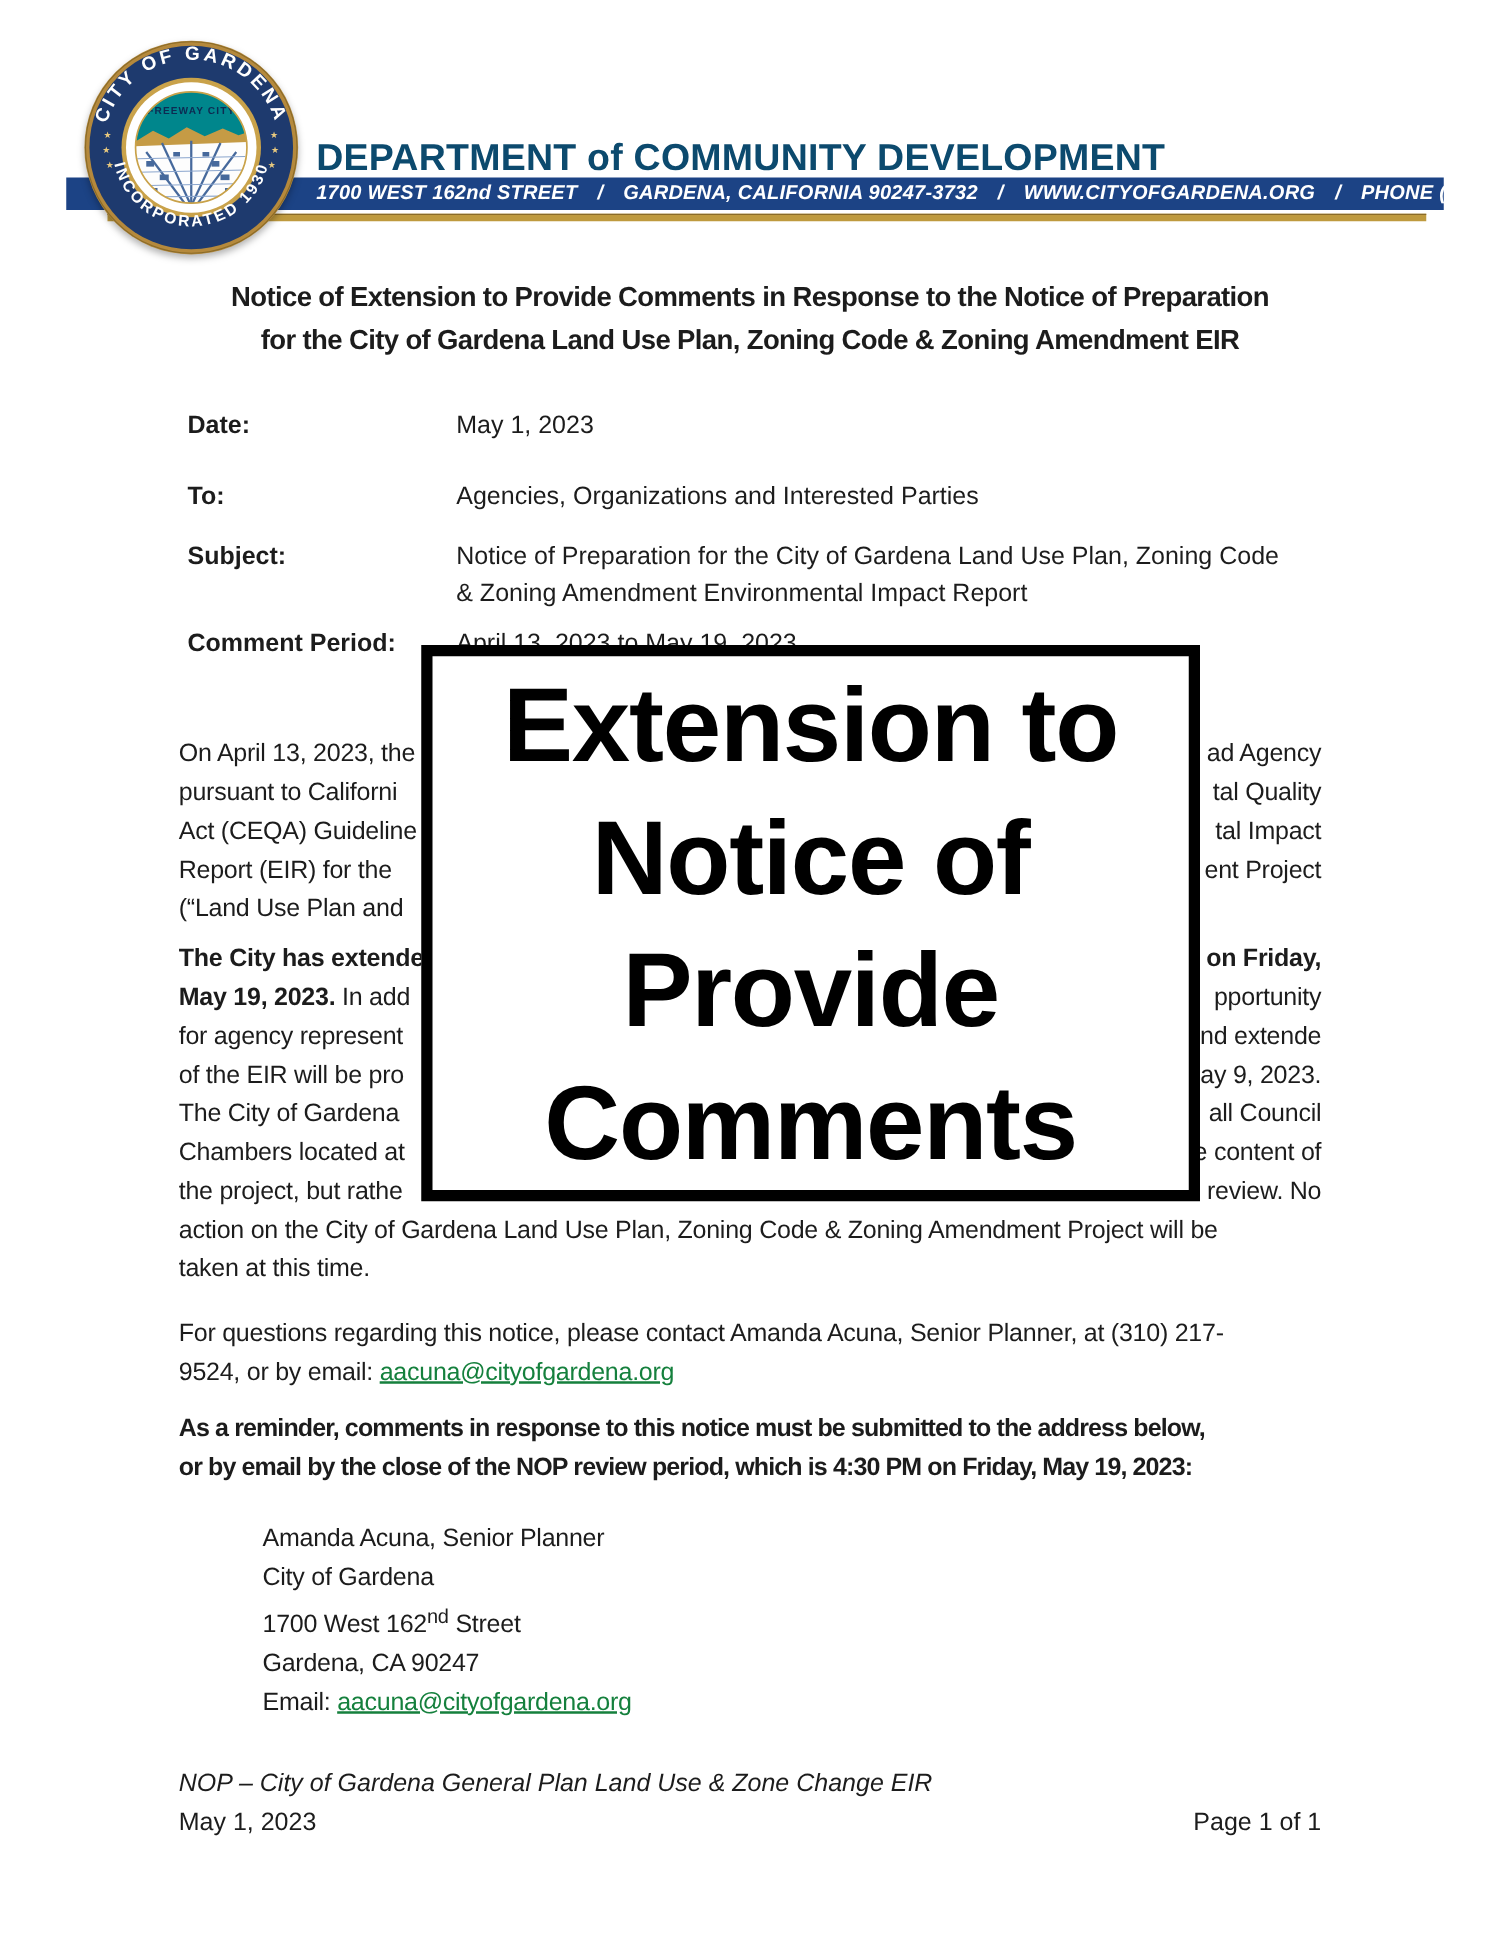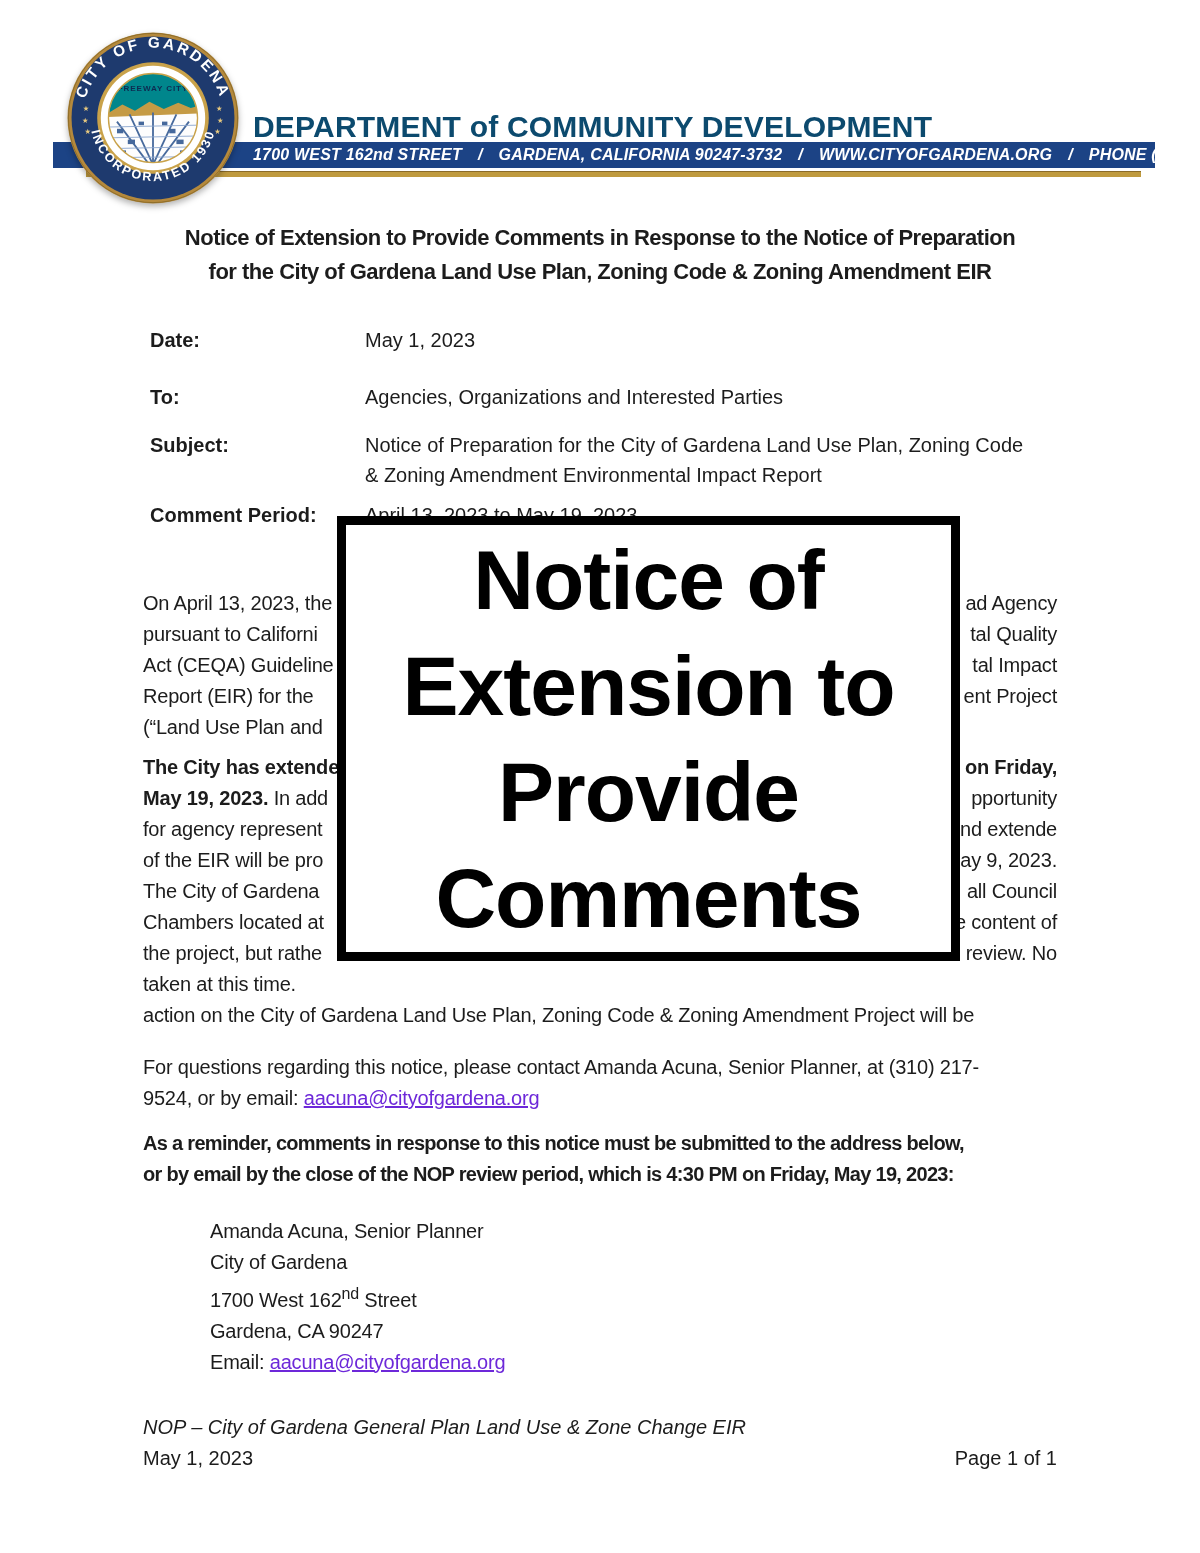--- a/index.html
+++ b/index.html
@@ -34,21 +34,21 @@
   .field-value div{white-space:nowrap;}
 
   .block{position:absolute;left:143px;width:914px;font-size:20px;line-height:31px;
          letter-spacing:-.2px;}
   .block-reminder{letter-spacing:-.7px;}
   .body-line{white-space:pre;}
   .split-line{display:flex;justify-content:space-between;white-space:pre;}
   .frag-left,.frag-right{flex:none;}
   .seg-b{font-weight:bold;}
   .seg-sup{vertical-align:super;font-size:16px;}
-  a.seg-link{color:#6d28d9;text-decoration:underline;}
+  a.seg-link{color:#15803d;text-decoration:underline;}
 
   
   .overlay-box{position:absolute;left:337px;top:516px;width:623px;height:445px;background:#ffffff;
                border:9px solid #000000;box-sizing:border-box;z-index:20;
                display:flex;flex-direction:column;justify-content:center;align-items:center;}
   .overlay-line{font-size:84px;line-height:106px;font-weight:bold;color:#000000;
                 letter-spacing:-1px;white-space:nowrap;}
 
   
   .footer-line{position:absolute;left:143px;width:914px;font-size:20px;line-height:31px;}
@@ -167,43 +167,43 @@
         <div class="split-line"><span class="frag-left"><span>(“Land Use Plan and</span></span><span class="frag-right"></span></div>
       </div>
       <div class="block" style="top: 752px;">
         <div class="split-line"><span class="frag-left"><span class="seg-b">The City has extende</span></span><span class="frag-right"><span class="seg-b">on Friday,</span></span></div>
         <div class="split-line"><span class="frag-left"><span class="seg-b">May 19, 2023.</span><span> In add</span></span><span class="frag-right"><span>pportunity</span></span></div>
         <div class="split-line"><span class="frag-left"><span>for agency represent</span></span><span class="frag-right"><span>nd extende</span></span></div>
         <div class="split-line"><span class="frag-left"><span>of the EIR will be pro</span></span><span class="frag-right"><span>ay 9, 2023.</span></span></div>
         <div class="split-line"><span class="frag-left"><span>The City of Gardena</span></span><span class="frag-right"><span>all Council</span></span></div>
         <div class="split-line"><span class="frag-left"><span>Chambers located at</span></span><span class="frag-right"><span>e content of</span></span></div>
         <div class="split-line"><span class="frag-left"><span>the project, but rathe</span></span><span class="frag-right"><span>review. No</span></span></div>
+        <div class="body-line"><span>action on the City of Gardena Land Use Plan, Zoning Code &amp; Zoning Amendment Project will be</span></div>
         <div class="body-line"><span>taken at this time.</span></div>
-        <div class="body-line"><span>action on the City of Gardena Land Use Plan, Zoning Code &amp; Zoning Amendment Project will be</span></div>
       </div>
       <div class="block" style="top: 1052px;">
         <div class="body-line"><span>For questions regarding this notice, please contact Amanda Acuna, Senior Planner, at (310) 217-</span></div>
         <div class="body-line"><span>9524, or by email: </span><a class="seg-link" href="#">aacuna@cityofgardena.org</a></div>
       </div>
       <div class="block block-reminder" style="top: 1128px;">
         <div class="body-line"><span class="seg-b">As a reminder, comments in response to this notice must be submitted to the address below,</span></div>
         <div class="body-line"><span class="seg-b">or by email by the close of the NOP review period, which is 4:30 PM on Friday, May 19, 2023:</span></div>
       </div>
       <div class="block" style="top: 1216px; padding-left: 67px;">
         <div class="body-line"><span>Amanda Acuna, Senior Planner</span></div>
         <div class="body-line"><span>City of Gardena</span></div>
         <div class="body-line"><span>1700 West 162</span><span class="seg-sup">nd</span><span> Street</span></div>
         <div class="body-line"><span>Gardena, CA 90247</span></div>
         <div class="body-line"><span>Email: </span><a class="seg-link" href="#">aacuna@cityofgardena.org</a></div>
       </div>
     </div>
 
   <div class="overlay-box" id="overlay-box">
+      <div class="overlay-line">Extension to</div>
       <div class="overlay-line">Notice of</div>
-      <div class="overlay-line">Extension to</div>
       <div class="overlay-line">Provide</div>
       <div class="overlay-line">Comments</div>
     </div>
 
   <div class="footer-line" id="footer-1">NOP – City of Gardena General Plan Land Use &amp; Zone Change EIR</div>
   <div class="footer-line" id="footer-2">
     <span>May 1, 2023</span>
     <span>Page 1 of 1</span>
   </div>
 

